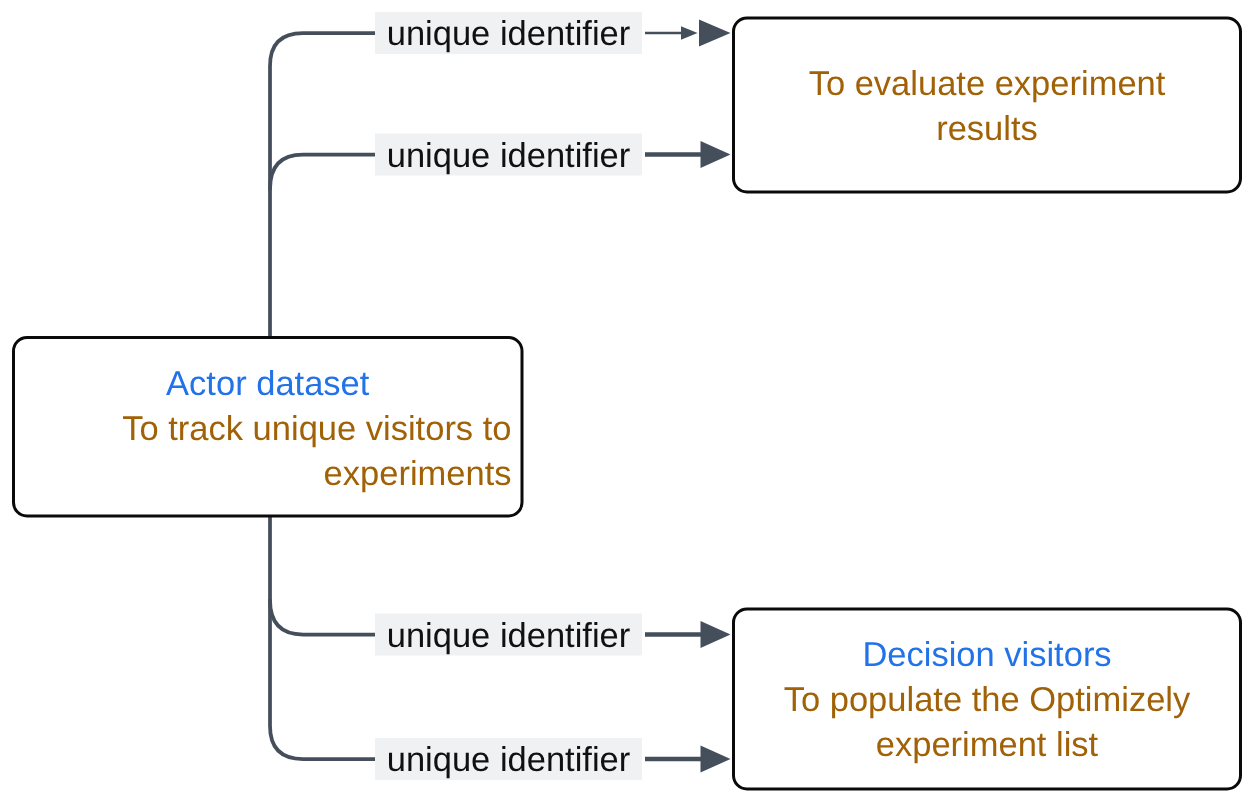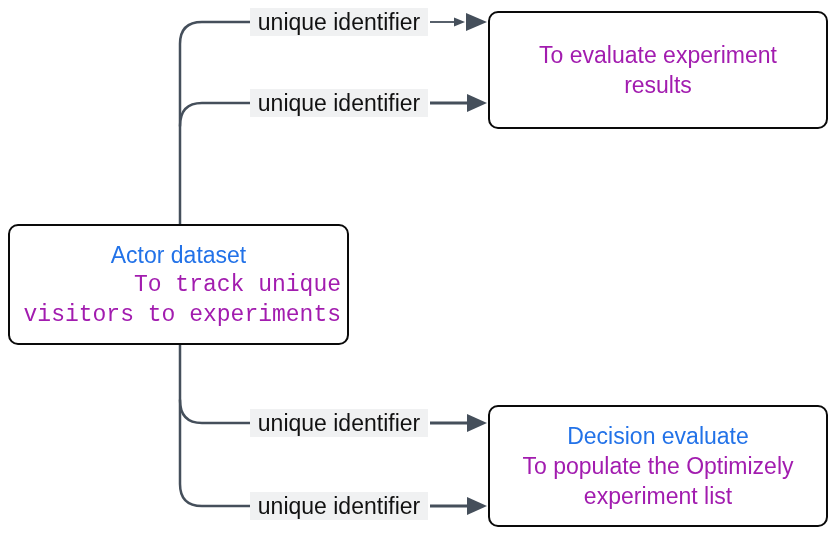--- a/index.html
+++ b/index.html
@@ -38,24 +38,24 @@
     justify-content: center;
     text-align: center;
     font-size: 23px;
     line-height: 30px;
   }
   .node-title {
     color: #2272e8;
     font-weight: 500;
   }
   .node-desc {
-    color: #a21caf;
+    color: #a16207;
     margin: 0 auto;
   }
-  .desc-actor    { max-width: 325px; font-family: Liberation Mono, monospace; }
+  .desc-actor    { max-width: 325px; }
   .desc-event    { max-width: 290px; }
   .desc-decision { max-width: 335px; }
   .edge-label {
     position: absolute;
     box-sizing: border-box;
     width: 178px;
     height: 28px;
     left: 250px;
     background: #f0f1f2;
     display: flex;
@@ -103,17 +103,17 @@
   <div class="node" style="left: 8px; top: 224px; width: 341px; height: 121px; text-align: right;">
     <div class="node-title">Actor dataset</div>
     <div class="node-desc desc-actor">To track unique visitors to experiments</div>
   </div>
 
   <div class="node" style="left: 488px; top: 11px; width: 340px; height: 118px;">
     <div class="node-desc desc-event">To evaluate experiment results</div>
   </div>
 
   <div class="node" style="left: 488px; top: 405px; width: 340px; height: 122px;">
-    <div class="node-title">Decision evaluate</div>
+    <div class="node-title">Decision visitors</div>
     <div class="node-desc desc-decision">To populate the Optimizely experiment list</div>
   </div>
 
 </div>
 
 </body></html>

